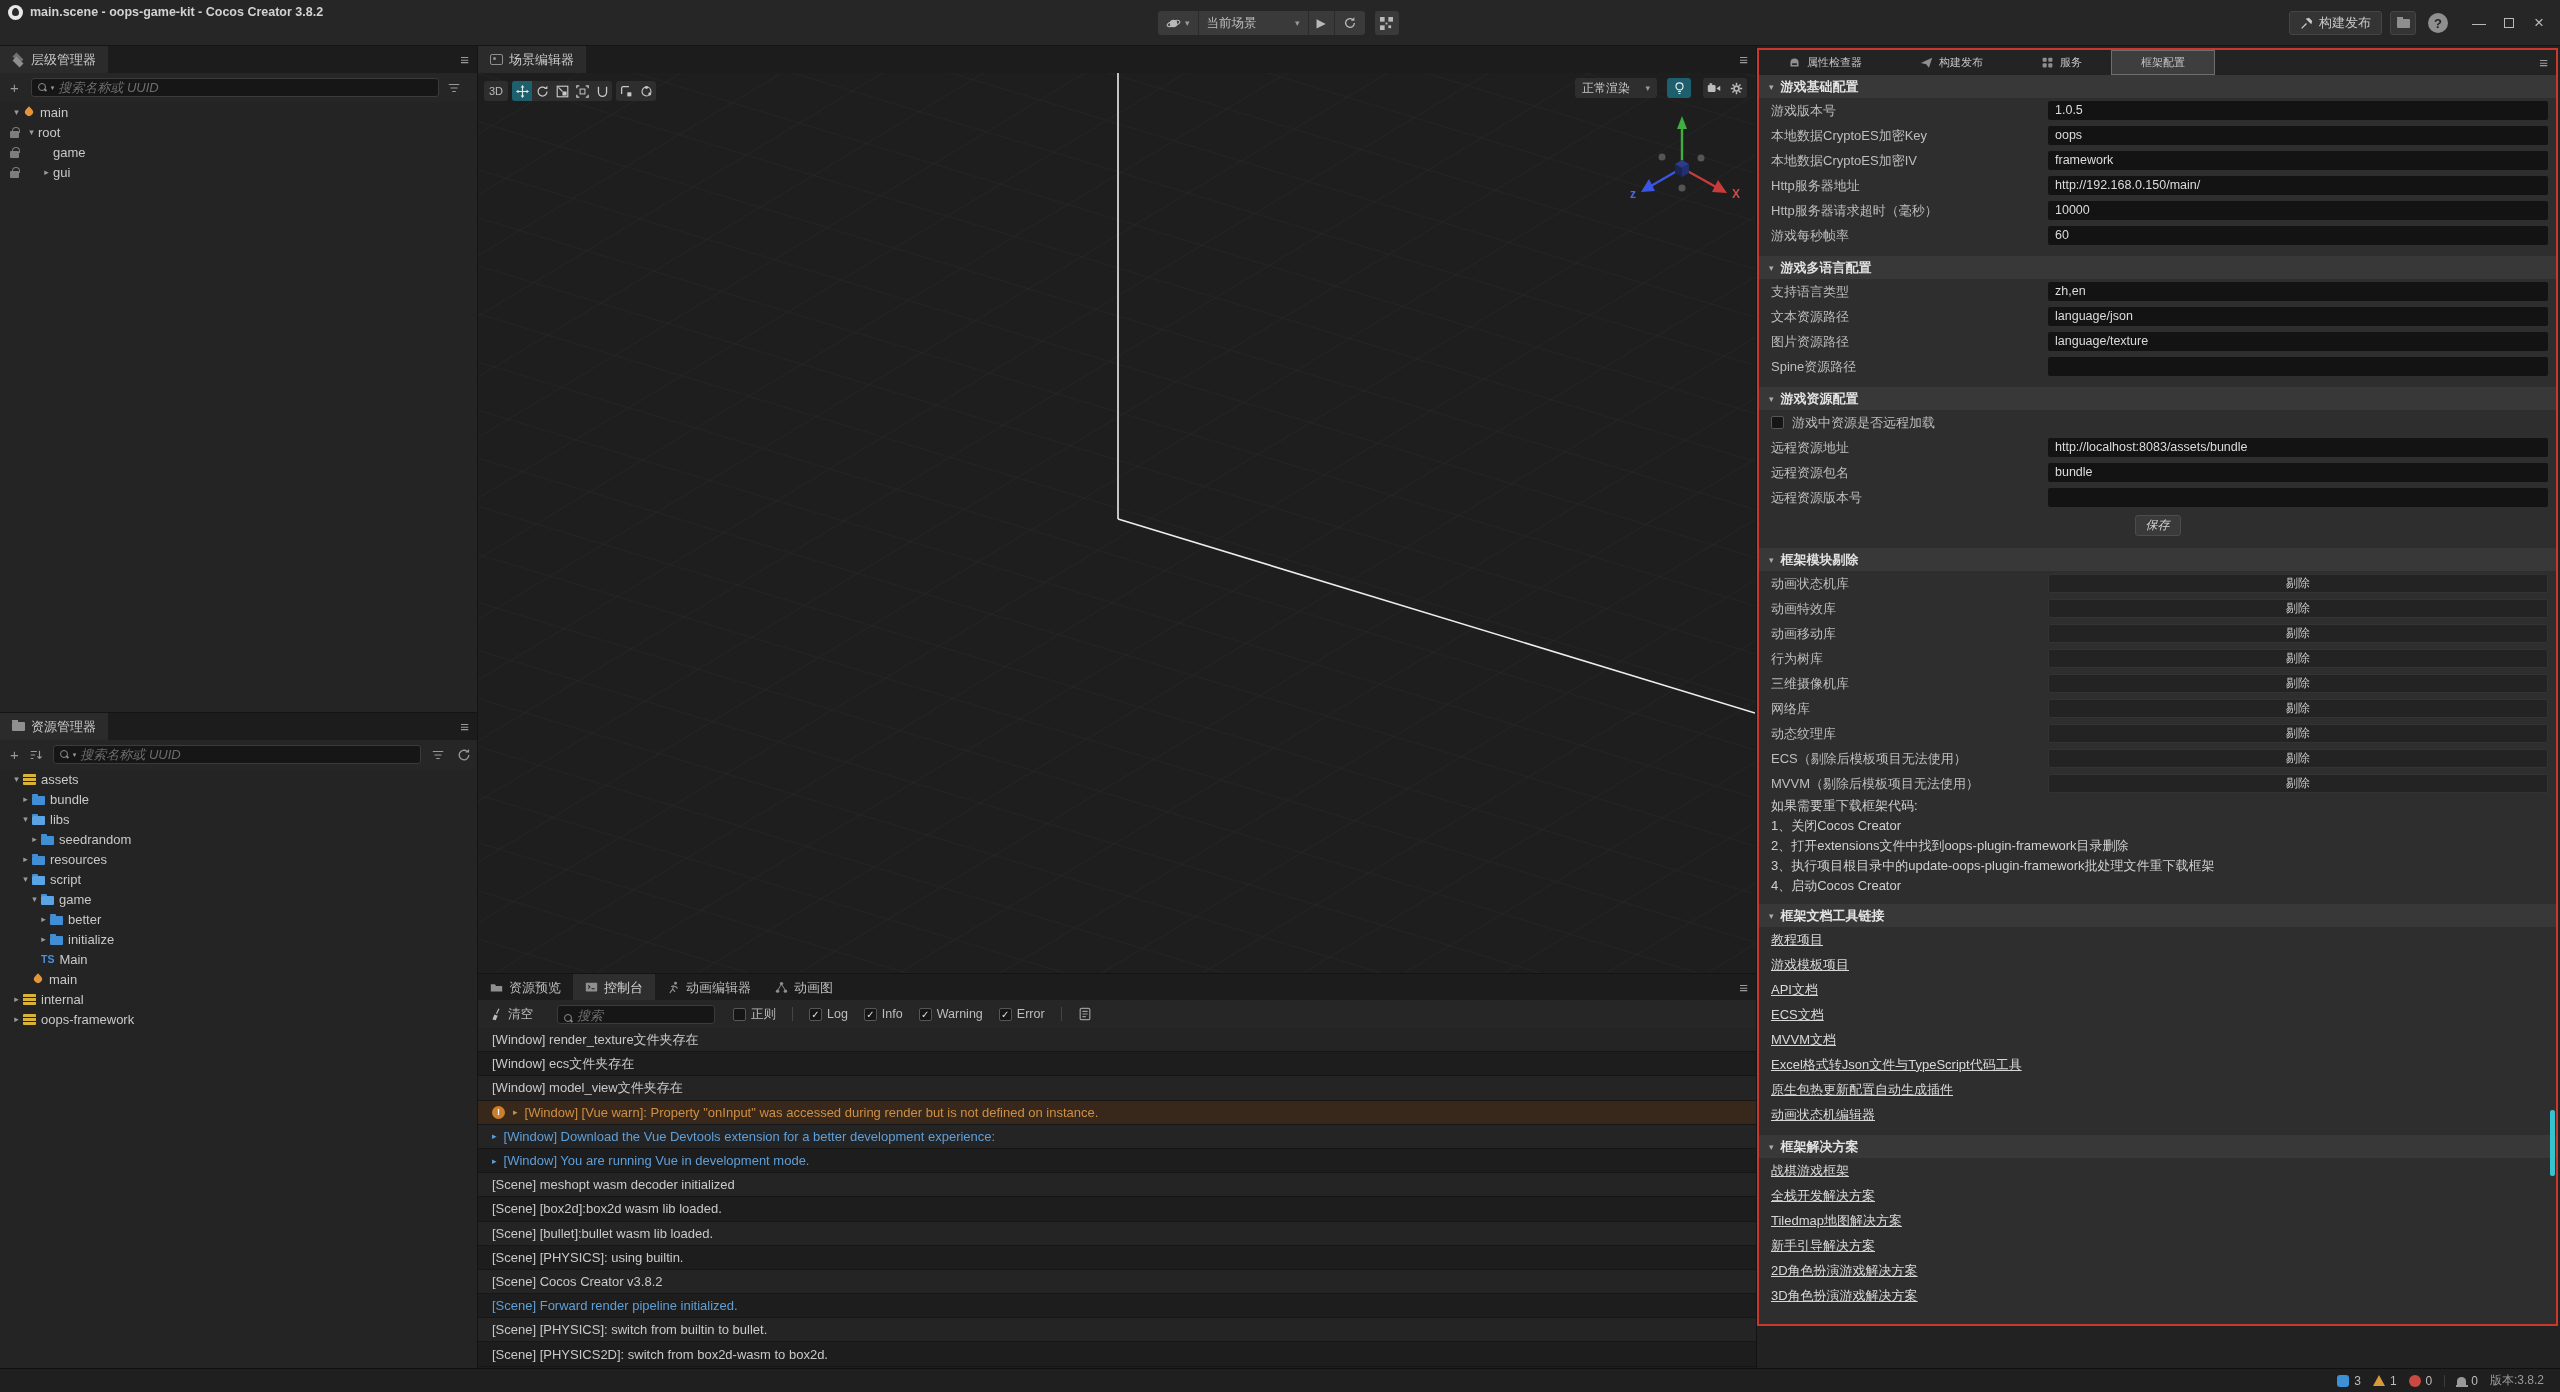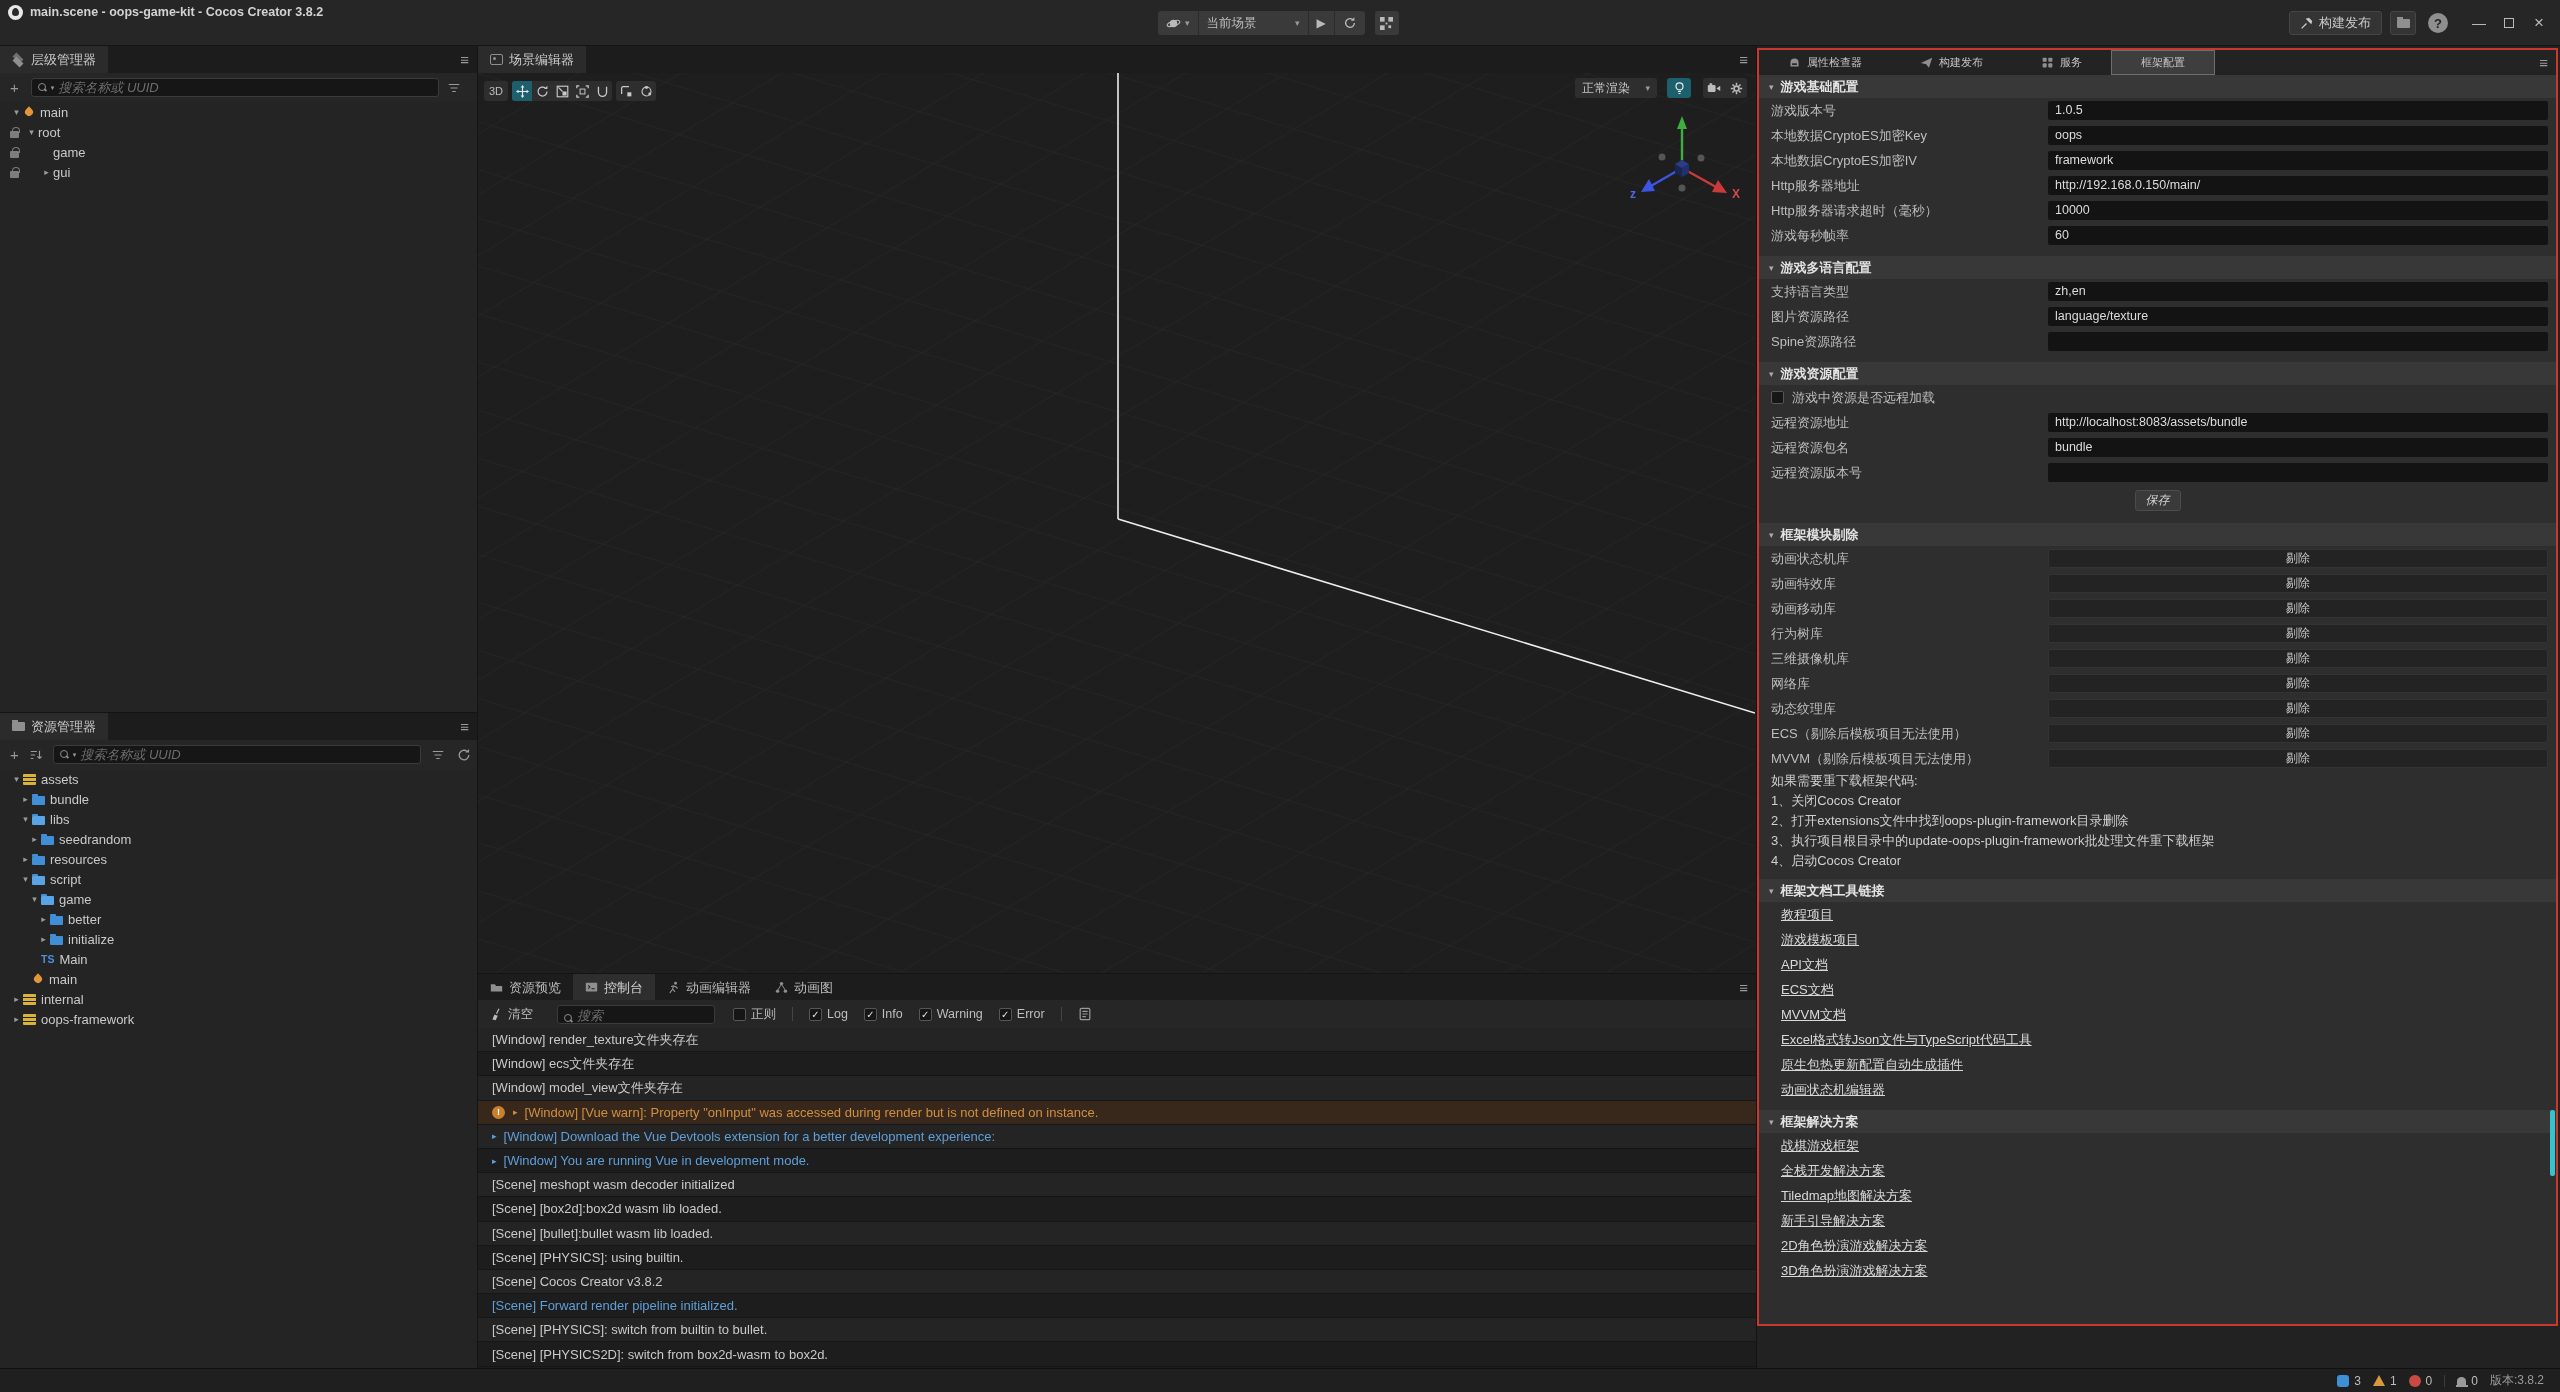--- a/index.html
+++ b/index.html
@@ -103,21 +103,21 @@
   .insp-body { position:absolute; left:0; top:25px; right:0; bottom:0; overflow:hidden; }
   .section { }
   .section + .section { margin-top:8px; }
   .sec-header { height:23px; background:#383838; display:flex; align-items:center; gap:7px; padding-left:10px; color:#e2e2e2; font-weight:bold; font-size:13px; }
   .sec-arrow { font-size:9px; color:#aaa; font-weight:normal; }
   .prop-row { height:25px; display:flex; align-items:center; padding-left:12px; }
   .prop-label { width:277px; flex:none; color:#bdbdbd; font-size:13px; white-space:nowrap; overflow:hidden; }
   .prop-input { flex:1; margin-right:8px; height:19px; background:#131313; border-radius:2px; line-height:19px; padding:0 7px; color:#dcdcdc; font-size:12.5px; white-space:nowrap; overflow:hidden; }
   .remove-btn { flex:1; margin-right:8px; height:19px; background:#232323; border:1px solid #333; border-radius:2px; line-height:17px; text-align:center; color:#c9c9c9; font-size:12px; }
   .note-row { height:20px; line-height:20px; padding-left:12px; color:#cfcfcf; font-size:13px; white-space:nowrap; }
-  .link-row { height:25px; display:flex; align-items:center; padding-left:22px; }
+  .link-row { height:25px; display:flex; align-items:center; padding-left:12px; }
   .doc-link { color:#d8d8d8; font-size:13px; text-decoration:underline; }
   .save-row { height:30px; display:flex; align-items:center; justify-content:center;font-style:italic; }
   .save-btn { min-width:42px; height:21px; padding:0 10px; background:#3a3a3a; border:1px solid #4c4c4c; border-radius:3px; color:#d5d5d5; font-size:12px; line-height:19px; text-align:center; }
   .insp-scroll { position:absolute; right:1px; top:1060px; width:5px; height:66px; background:#35c3cf; border-radius:2px; z-index:4; }
 
   
   .statusbar { position:absolute; left:0; top:1368px; width:2560px; height:24px; background:#1f1f1f; border-top:1px solid #101010; display:flex; align-items:center; justify-content:flex-end; }
   .sb-group { display:flex; align-items:center; gap:5px; margin-right:12px; color:#bdbdbd; font-size:12px; }
   .sb-ic-info { width:12px; height:12px; border-radius:3px; background:#3d8fd6; }
   .sb-ic-warn { width:0; height:0; border-left:6px solid transparent; border-right:6px solid transparent; border-bottom:11px solid #d69a3d; }
@@ -706,20 +706,24 @@
         <div class="section">
           <div class="sec-header">
             <span class="sec-arrow">▾</span>
             <span>游戏多语言配置</span>
           </div>
           <div class="prop-row">
             <span class="prop-label">支持语言类型</span>
             <div class="prop-input">zh,en</div>
           </div>
           <div class="prop-row">
+            <span class="prop-label">文本资源路径</span>
+            <div class="prop-input">language/json</div>
+          </div>
+          <div class="prop-row">
             <span class="prop-label">图片资源路径</span>
             <div class="prop-input">language/texture</div>
           </div>
           <div class="prop-row">
             <span class="prop-label">Spine资源路径</span>
             <div class="prop-input"></div>
           </div>
         </div>
         <div class="section">
           <div class="sec-header">

